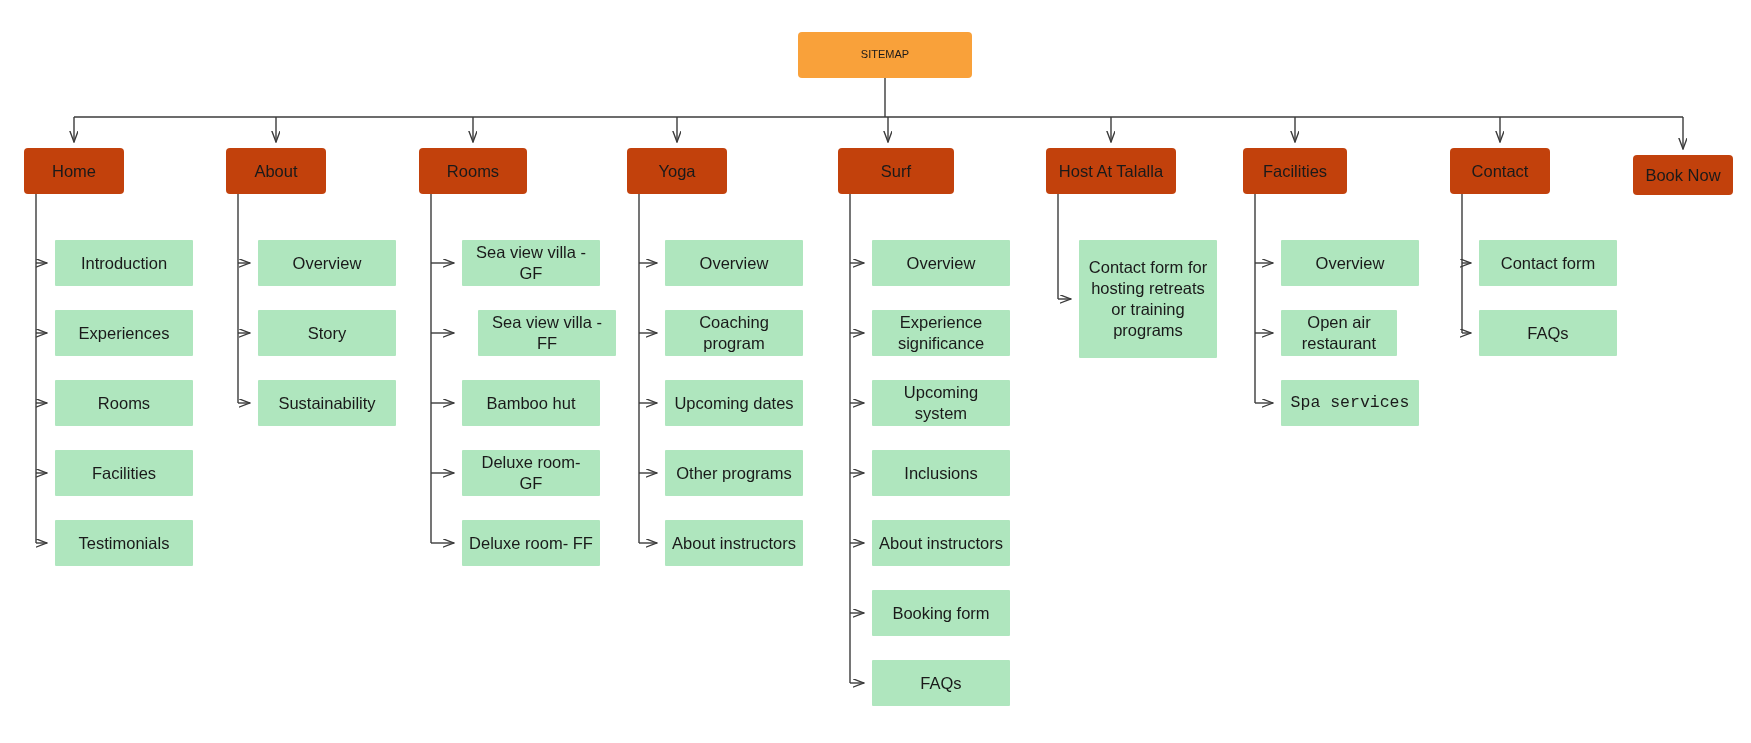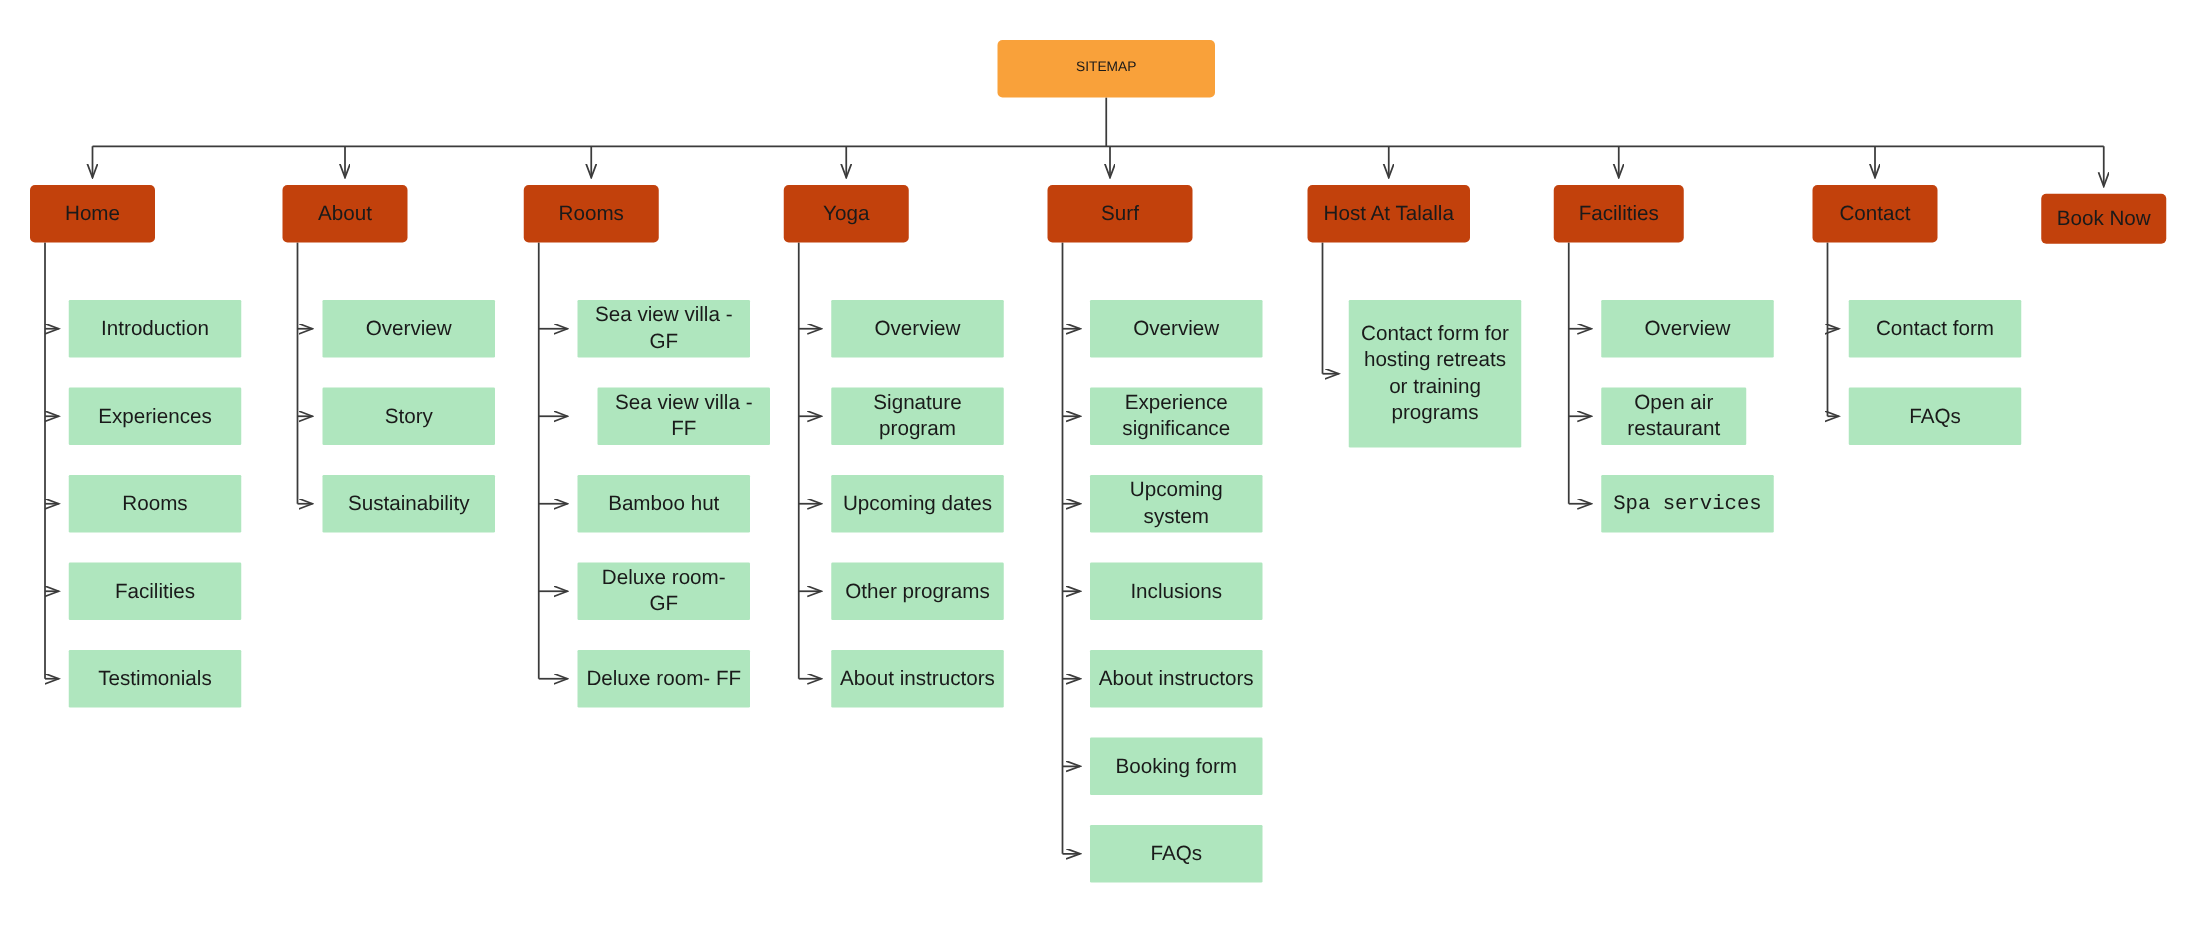--- a/index.html
+++ b/index.html
@@ -132,21 +132,21 @@
       <div class="node node-l2" style="left: 258px; top: 310px; width: 138px; height: 46px;">Story</div>
       <div class="node node-l2" style="left: 258px; top: 380px; width: 138px; height: 46px;">Sustainability</div>
       <div class="node node-l1" style="left: 419px; top: 148px; width: 108px; height: 46px;">Rooms</div>
       <div class="node node-l2" style="left: 462px; top: 240px; width: 138px; height: 46px;">Sea view villa - GF</div>
       <div class="node node-l2" style="left: 462px; top: 310px; width: 138px; height: 46px; margin-left: 16px;">Sea view villa - FF</div>
       <div class="node node-l2" style="left: 462px; top: 380px; width: 138px; height: 46px;">Bamboo hut</div>
       <div class="node node-l2" style="left: 462px; top: 450px; width: 138px; height: 46px;">Deluxe room- GF</div>
       <div class="node node-l2" style="left: 462px; top: 520px; width: 138px; height: 46px;">Deluxe room- FF</div>
       <div class="node node-l1" style="left: 627px; top: 148px; width: 100px; height: 46px;">Yoga</div>
       <div class="node node-l2" style="left: 665px; top: 240px; width: 138px; height: 46px;">Overview</div>
-      <div class="node node-l2" style="left: 665px; top: 310px; width: 138px; height: 46px;">Signature program</div>
+      <div class="node node-l2" style="left: 665px; top: 310px; width: 138px; height: 46px;">Coaching program</div>
       <div class="node node-l2" style="left: 665px; top: 380px; width: 138px; height: 46px;">Upcoming dates</div>
       <div class="node node-l2" style="left: 665px; top: 450px; width: 138px; height: 46px;">Other programs</div>
       <div class="node node-l2" style="left: 665px; top: 520px; width: 138px; height: 46px;">About instructors</div>
       <div class="node node-l1" style="left: 838px; top: 148px; width: 116px; height: 46px;">Surf</div>
       <div class="node node-l2" style="left: 872px; top: 240px; width: 138px; height: 46px;">Overview</div>
       <div class="node node-l2" style="left: 872px; top: 310px; width: 138px; height: 46px;">Experience significance</div>
       <div class="node node-l2" style="left: 872px; top: 380px; width: 138px; height: 46px;">Upcoming system</div>
       <div class="node node-l2" style="left: 872px; top: 450px; width: 138px; height: 46px;">Inclusions</div>
       <div class="node node-l2" style="left: 872px; top: 520px; width: 138px; height: 46px;">About instructors</div>
       <div class="node node-l2" style="left: 872px; top: 590px; width: 138px; height: 46px;">Booking form</div>

